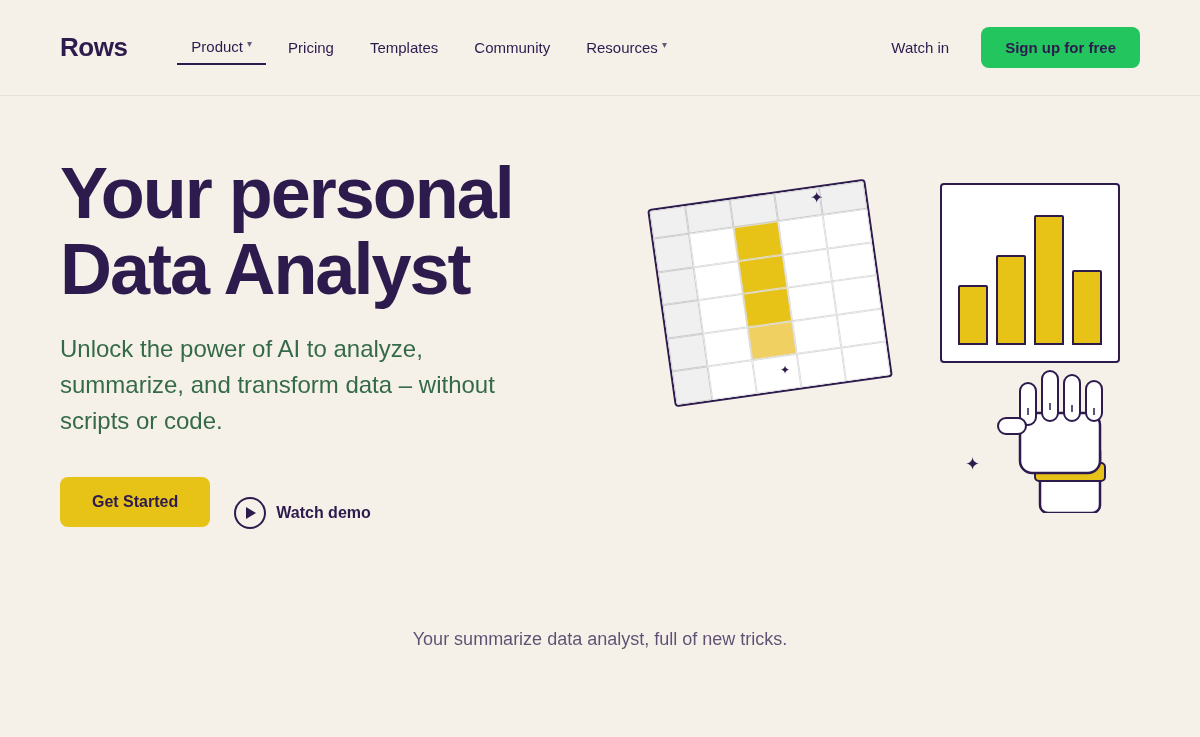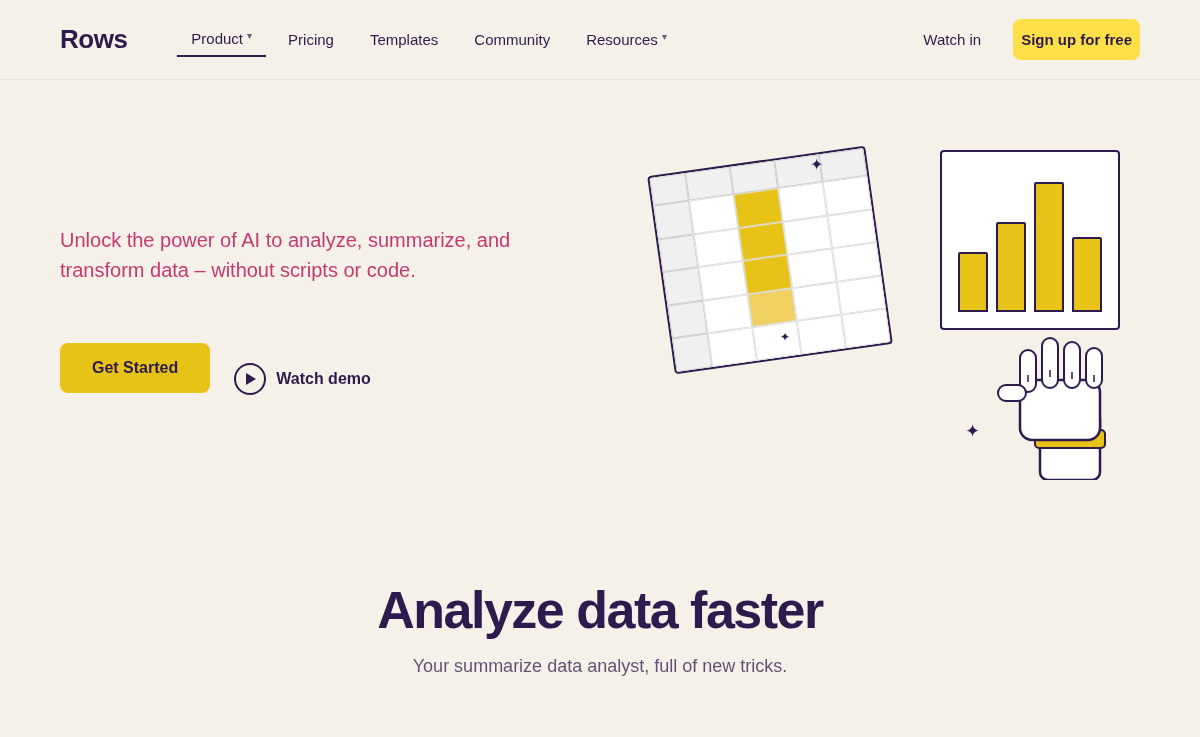--- a/index.html
+++ b/index.html
@@ -10,21 +10,21 @@
       width: 1200px;
       min-height: 737px;
       overflow-x: hidden;
     }
 
     
     nav {
       display: flex;
       align-items: center;
       padding: 0 60px;
-      height: 80px;
+      height: 96px;
       background-color: #f5f0e8;
       border-bottom: 1px solid rgba(0,0,0,0.06);
     }
     .nav-logo {
       font-size: 26px;
       font-weight: 800;
       color: #2d1b4e;
       margin-right: 50px;
       letter-spacing: -0.5px;
     }
@@ -61,25 +61,25 @@
     }
     .sign-in-btn {
       font-size: 15px;
       color: #2d1b4e;
       font-weight: 500;
       cursor: pointer;
       padding: 8px 16px;
       border-radius: 6px;
     }
     .signup-btn {
-      background-color: #fde047;
+      background-color: #22c55e;
       color: #2d1b4e;
       font-size: 15px;
       font-weight: 600;
-      padding: 12px 8px;
+      padding: 12px 24px;
       border-radius: 8px;
       cursor: pointer;
       border: none;
       white-space: nowrap;
     }
 
     
     .hero {
       display: flex;
       align-items: center;
@@ -93,25 +93,25 @@
     }
     .hero-title {
       font-size: 72px;
       font-weight: 900;
       line-height: 1.05;
       color: #2d1b4e;
       letter-spacing: -2px;
       margin-bottom: 24px;
     }
     .hero-subtitle {
-      font-size: 20px;
+      font-size: 24px;
       line-height: 1.5;
-      color: #be185d;
+      color: #14532d;
       opacity: 0.85;
-      margin-bottom: 56px;
+      margin-bottom: 36px;
       max-width: 480px;
     }
     .hero-actions {
       display: flex;
       align-items: center;
       gap: 24px;
     }
     .get-started-btn {
       background-color: #e8c317;
       color: #2d1b4e;
@@ -279,20 +279,24 @@
     </a>
   </div>
   <div class="nav-actions">
     <div class="sign-in-btn">Watch in</div>
     <button class="signup-btn">Sign up for free</button>
   </div>
 </nav>
 
 <section class="hero">
   <div class="hero-content">
+    <h1 class="hero-title">
+      <span>Your personal</span><br>
+      <span>Data Analyst</span>
+    </h1>
     <p class="hero-subtitle">Unlock the power of AI to analyze, summarize, and transform data – without scripts or code.</p>
     <div class="hero-actions">
       <button class="get-started-btn">Get Started</button>
       <button class="watch-demo-btn">
         <div class="play-icon">
           <div class="play-triangle"></div>
         </div>
         <span>Watch demo</span>
       </button>
     </div>
@@ -371,15 +375,14 @@
         <line x1="38" y1="55" x2="38" y2="62" stroke="#2d1b4e" stroke-width="1.5"></line>
         <line x1="60" y1="50" x2="60" y2="57" stroke="#2d1b4e" stroke-width="1.5"></line>
         <line x1="82" y1="52" x2="82" y2="59" stroke="#2d1b4e" stroke-width="1.5"></line>
         <line x1="104" y1="55" x2="104" y2="62" stroke="#2d1b4e" stroke-width="1.5"></line>
       </svg>
     </div>
   </div>
 </section>
 
 <section class="analyze-section">
-  <h2 class="analyze-title">Analyze data faster</h2>
   <p class="analyze-subtitle">Your summarize data analyst, full of new tricks.</p>
 </section>
 
 </body></html>

